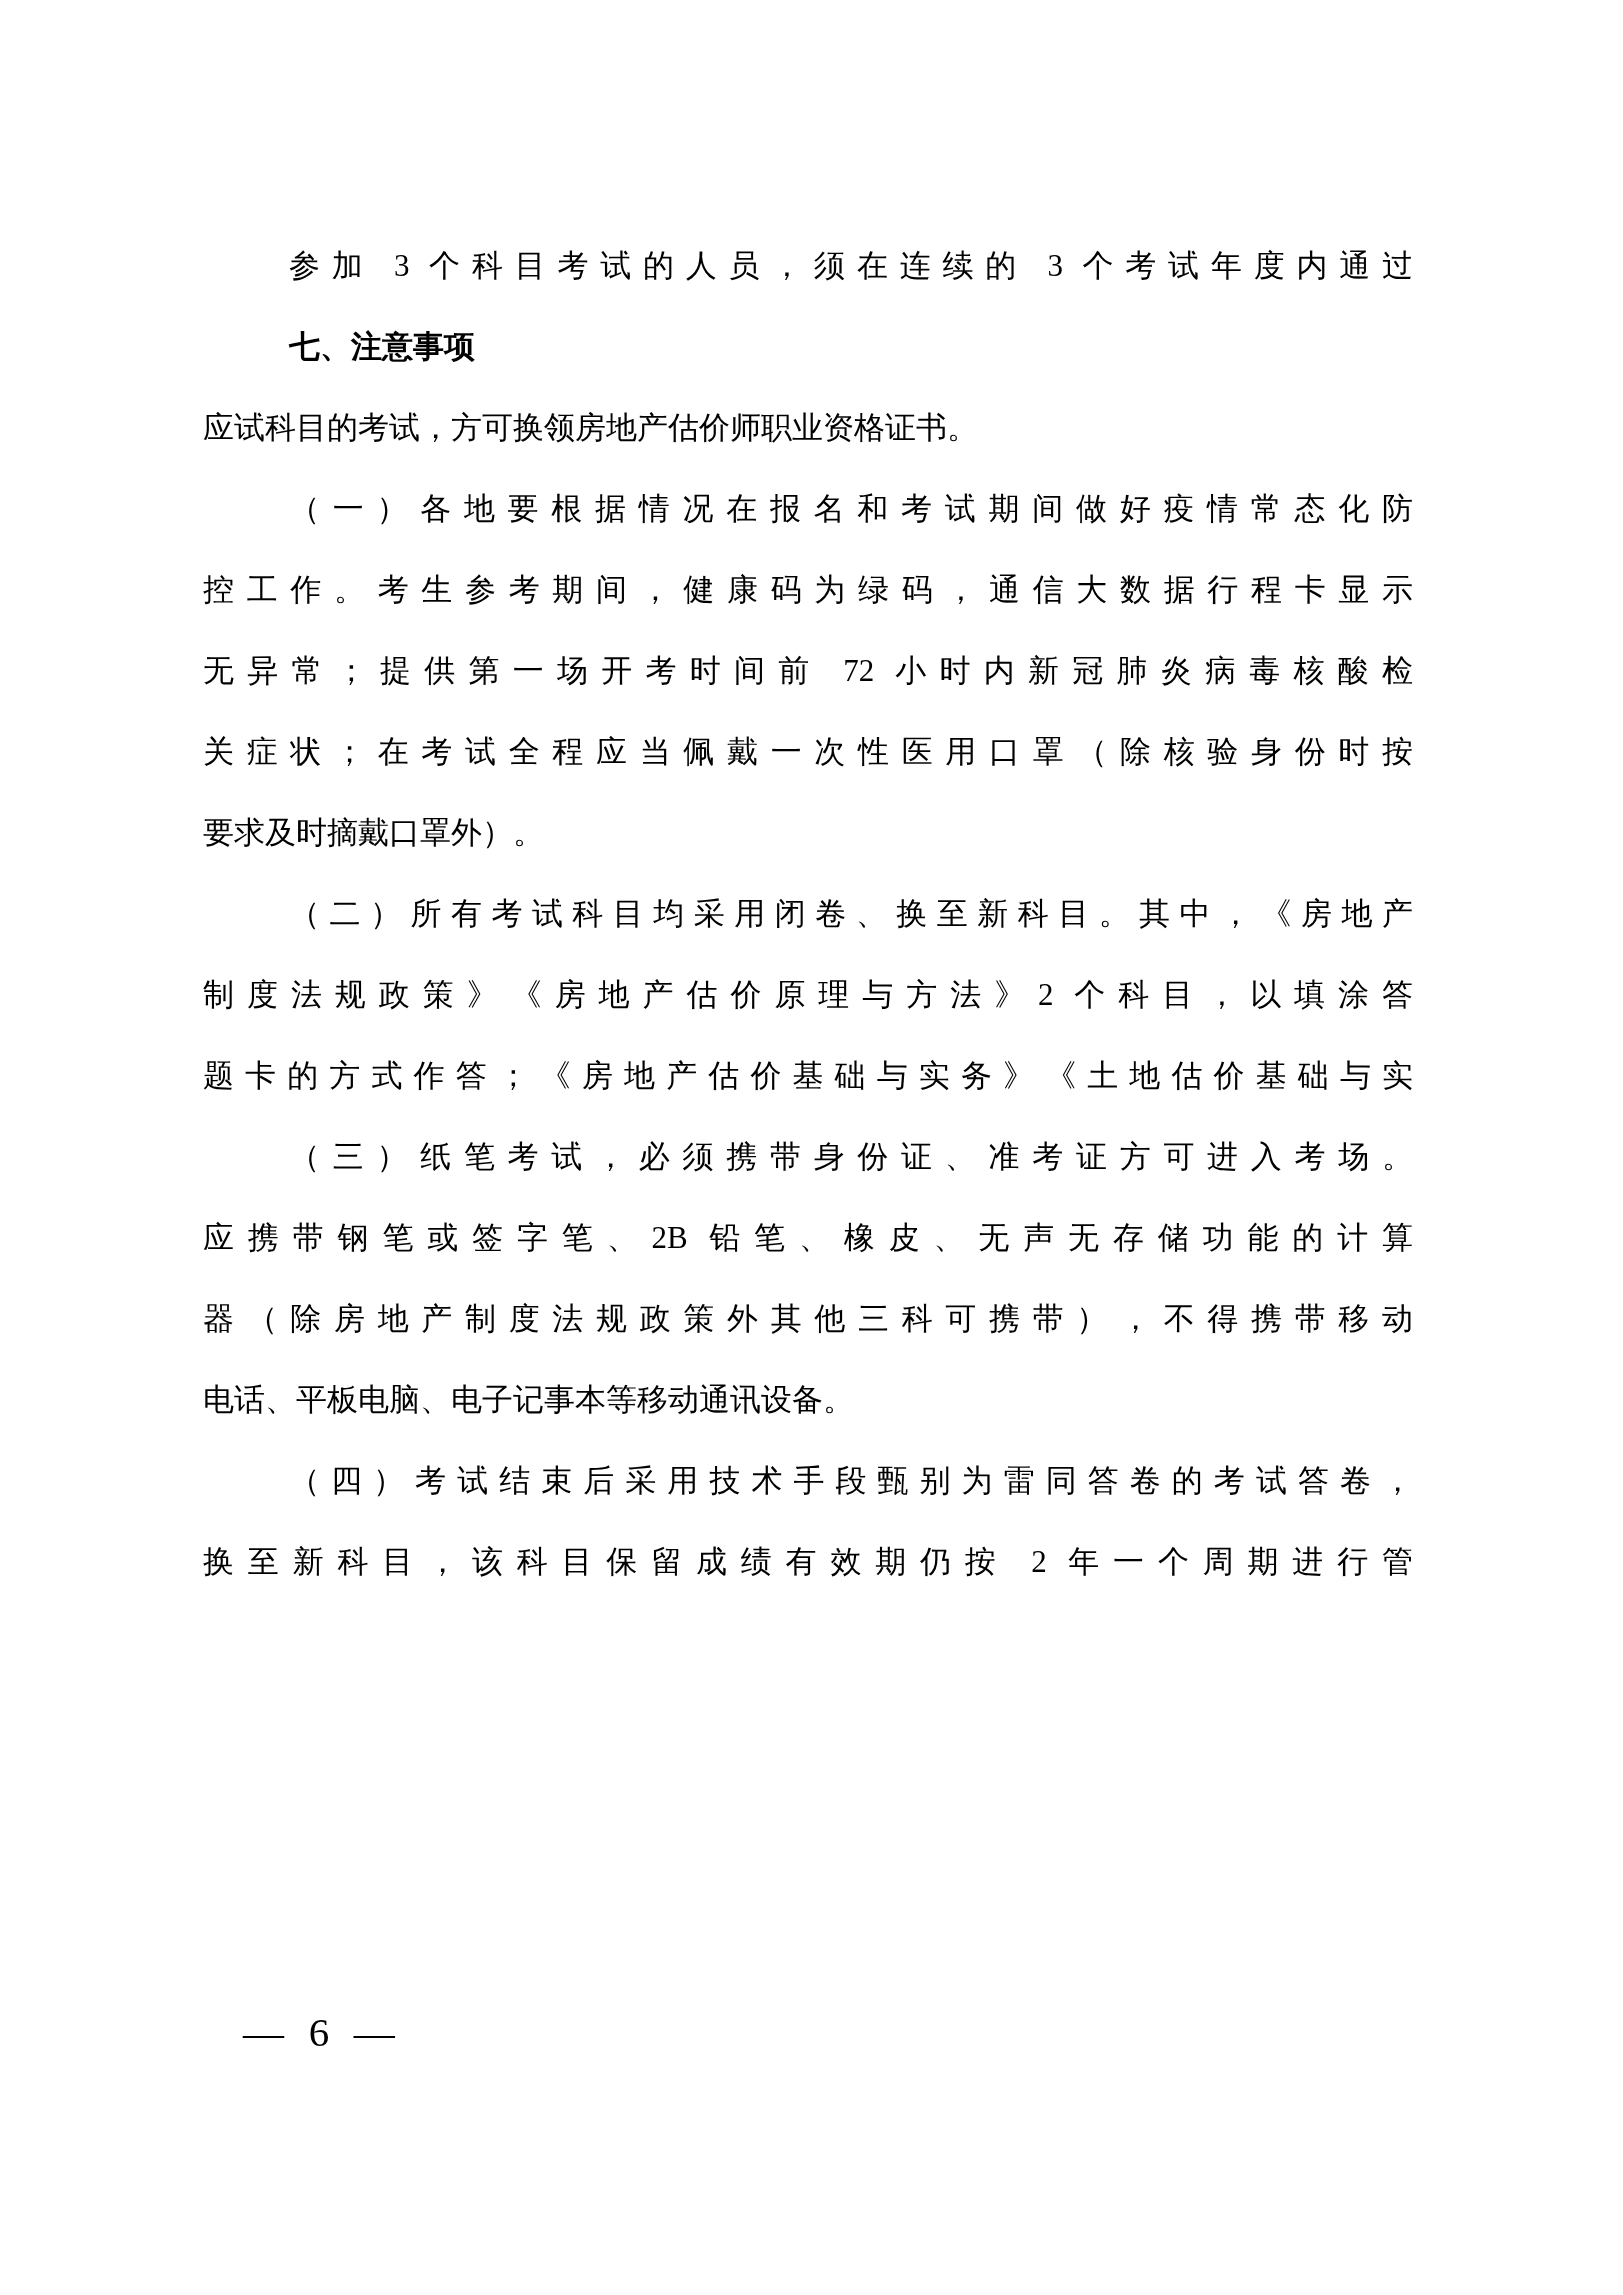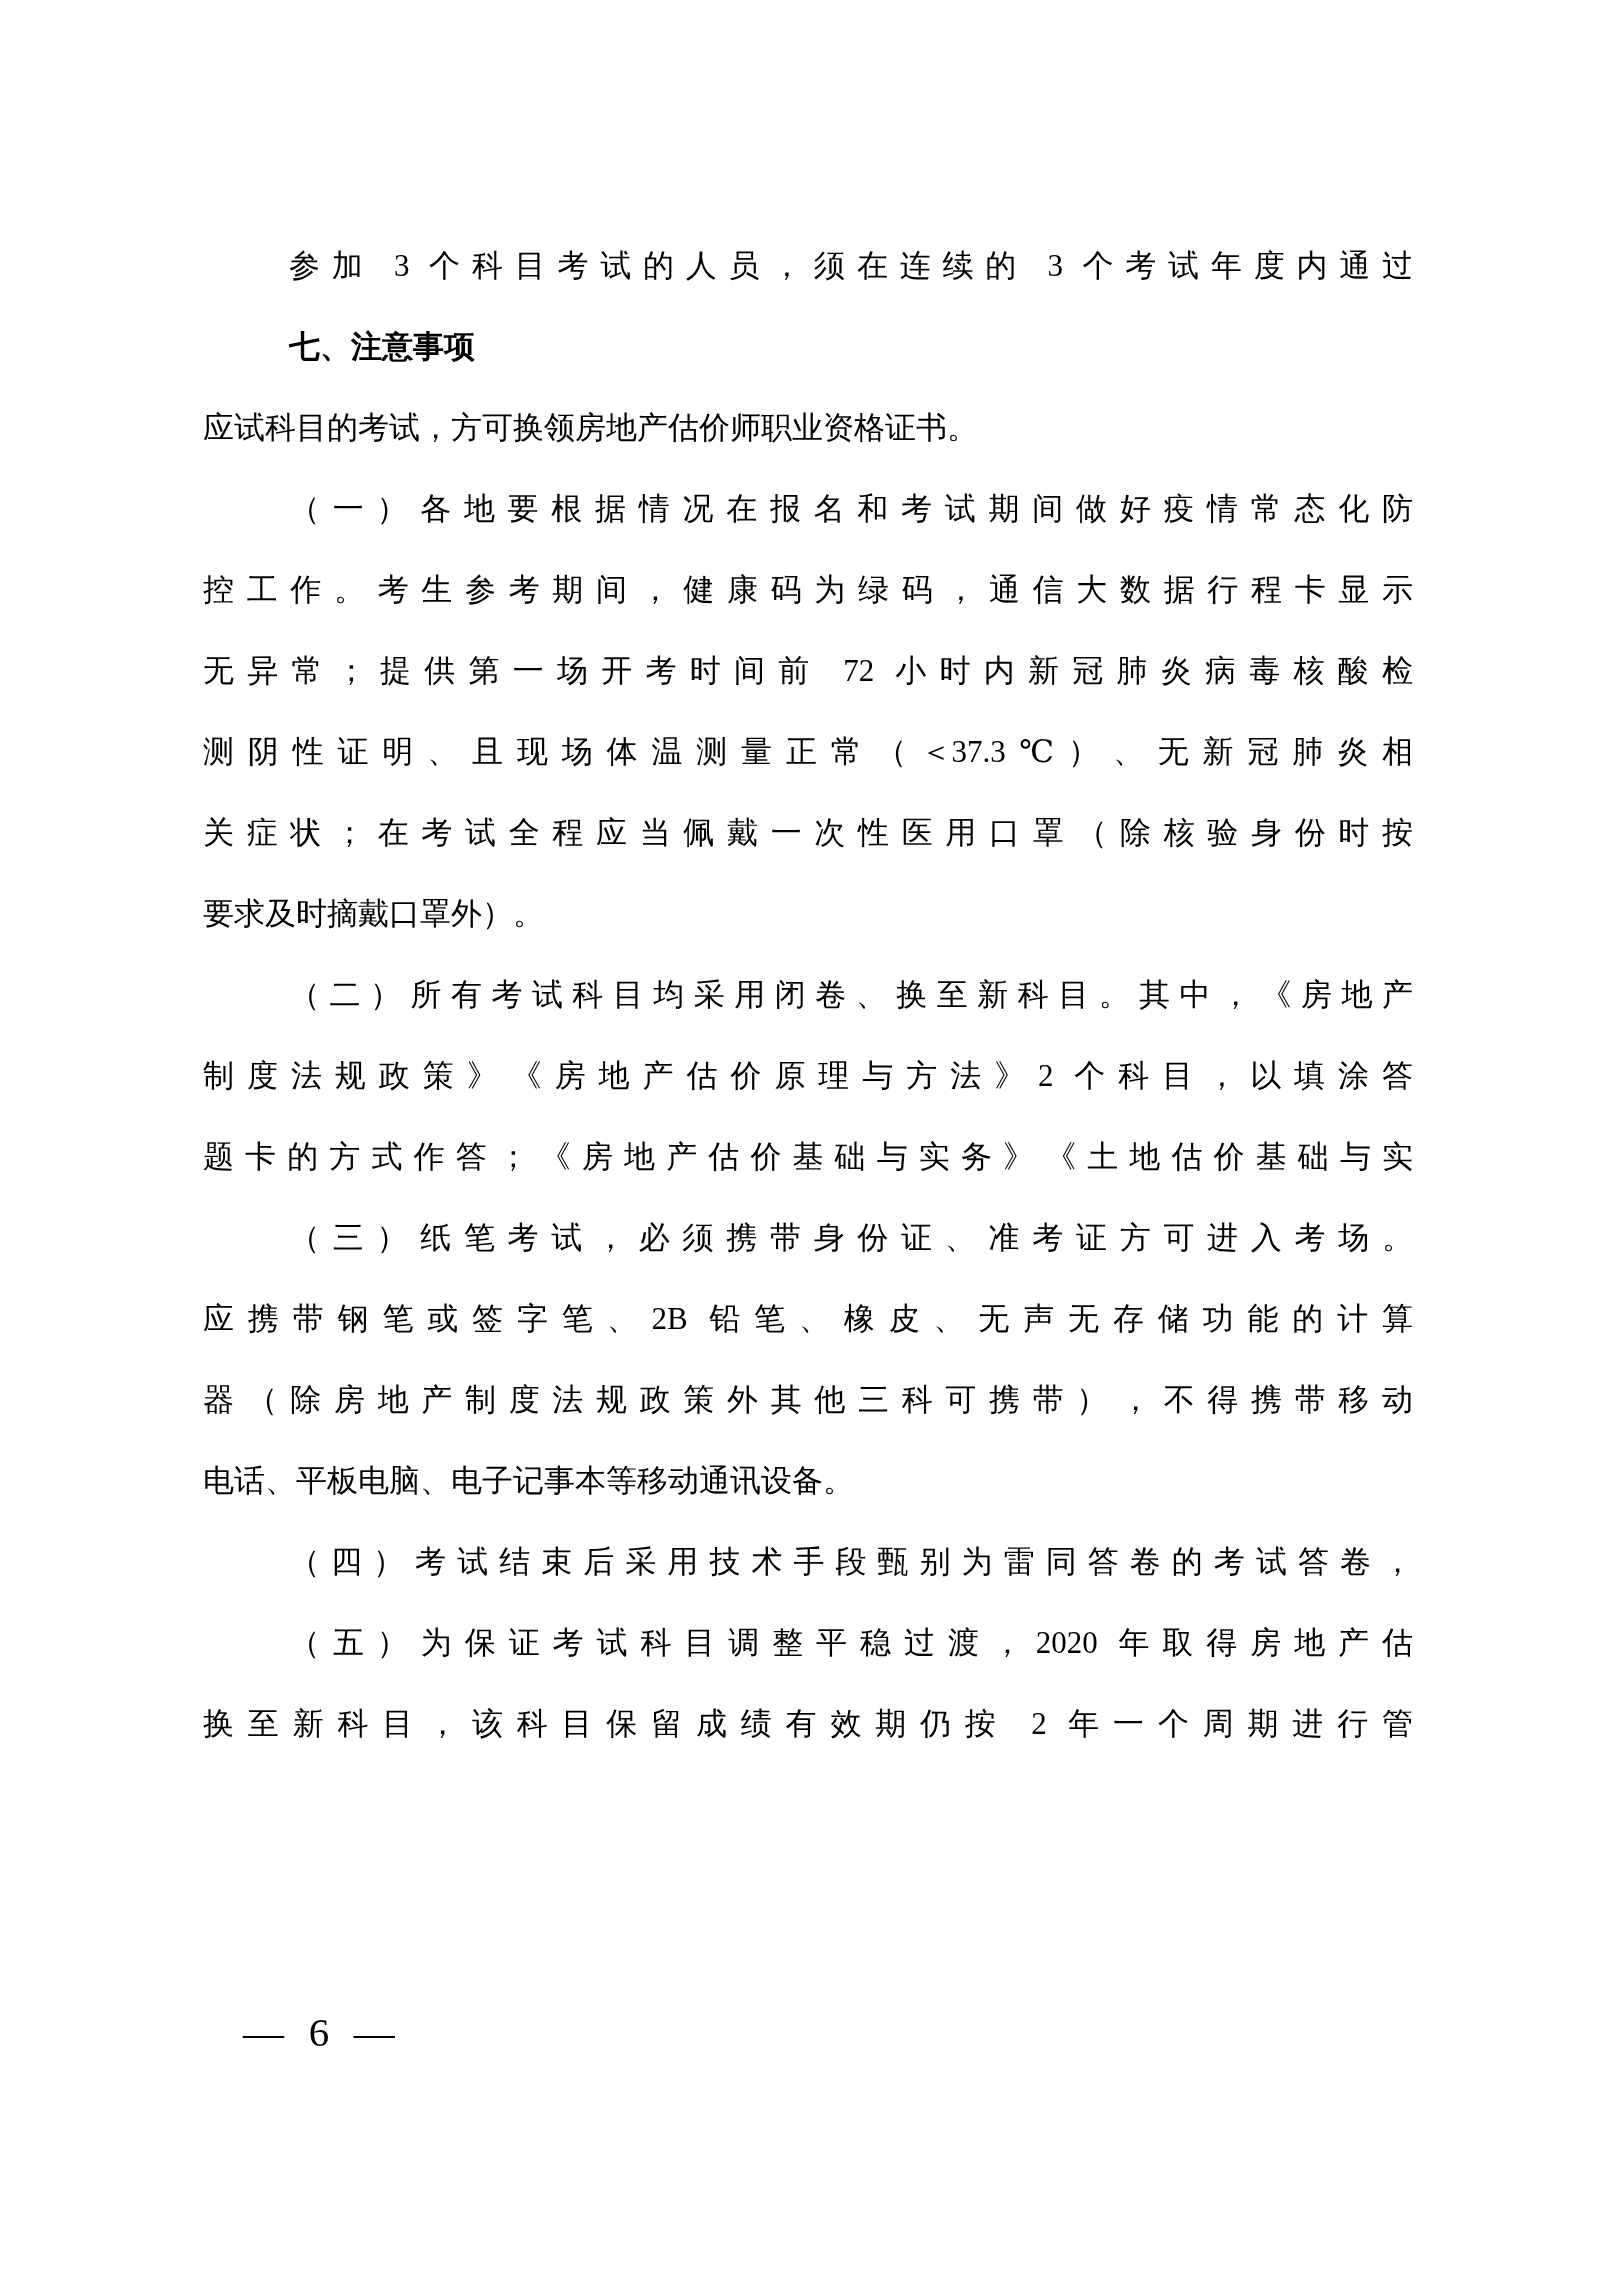--- a/index.html
+++ b/index.html
@@ -57,29 +57,27 @@
 </head>
 <body>
 
 <div class="doc-body">
   <div class="line indent full">参加 3 个科目考试的人员，须在连续的 3 个考试年度内通过</div>
   <div class="line indent heading">七、注意事项</div>
   <div class="line">应试科目的考试，方可换领房地产估价师职业资格证书。</div>
   <div class="line indent full">（一）各地要根据情况在报名和考试期间做好疫情常态化防</div>
   <div class="line full">控工作。考生参考期间，健康码为绿码，通信大数据行程卡显示</div>
   <div class="line full">无异常；提供第一场开考时间前 72 小时内新冠肺炎病毒核酸检</div>
-  <div class="line full">测阴性证明、且现场体温测量正常（＜37.3℃）、无新冠肺炎相</div>
   <div class="line full">关症状；在考试全程应当佩戴一次性医用口罩（除核验身份时按</div>
   <div class="line">要求及时摘戴口罩外）。</div>
   <div class="line indent full">（二）所有考试科目均采用闭卷、换至新科目。其中，《房地产</div>
   <div class="line full">制度法规政策》《房地产估价原理与方法》2 个科目，以填涂答</div>
   <div class="line full">题卡的方式作答；《房地产估价基础与实务》《土地估价基础与实</div>
   <div class="line indent full">（三）纸笔考试，必须携带身份证、准考证方可进入考场。</div>
   <div class="line full">应携带钢笔或签字笔、2B 铅笔、橡皮、无声无存储功能的计算</div>
   <div class="line full">器（除房地产制度法规政策外其他三科可携带），不得携带移动</div>
   <div class="line">电话、平板电脑、电子记事本等移动通讯设备。</div>
   <div class="line indent full">（四）考试结束后采用技术手段甄别为雷同答卷的考试答卷，</div>
-  <div class="line indent full">（五）为保证考试科目调整平稳过渡，2020 年取得房地产估</div>
   <div class="line full">换至新科目，该科目保留成绩有效期仍按 2 年一个周期进行管</div>
 </div>
 
 <div class="page-footer">— 6 —</div>
 
 
 </body></html>

